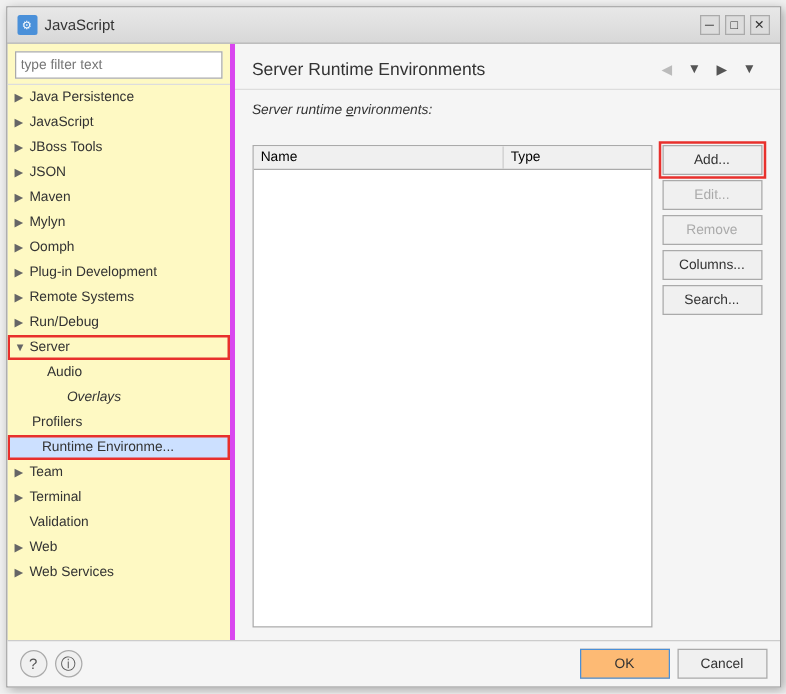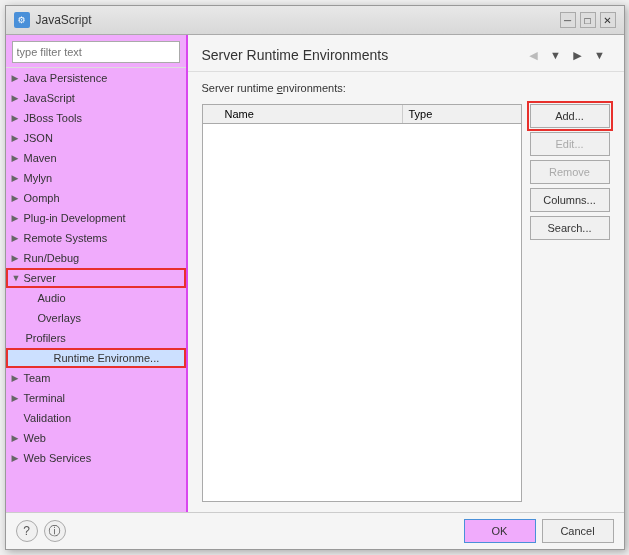--- a/index.html
+++ b/index.html
@@ -72,22 +72,22 @@
     .content-area {
       display: flex;
       flex: 1;
       overflow: hidden;
     }
 
     
     .left-panel {
       width: 182px;
       min-width: 182px;
-      background: #f0abfc;
-      border-right: 2px solid #d946ef;
+      background: #fef9c3;
+      border-right: 4px solid #d946ef;
       display: flex;
       flex-direction: column;
     }
     .filter-box {
       padding: 6px 6px 4px 6px;
       border-bottom: 1px solid #ddd;
     }
     .filter-input {
       width: 100%;
       height: 22px;
@@ -168,21 +168,22 @@
       flex-direction: column;
     }
     .description-text {
       font-size: 11px;
       color: #333;
       margin-bottom: 8px;
     }
     .label-text {
       font-size: 11px;
       color: #333;
-      margin-bottom: 10px;
+      margin-bottom: 22px;
+      font-style: italic;
     }
     .label-underline {
       text-decoration: underline;
     }
 
     .table-and-buttons {
       display: flex;
       gap: 8px;
       flex: 1;
     }
@@ -192,21 +193,21 @@
       background: white;
       overflow: auto;
     }
     .env-table-header {
       display: flex;
       background: #f0f0f0;
       border-bottom: 1px solid #aaa;
     }
     .env-col-name {
       width: 200px;
-      padding: 3px 22px;
+      padding: 3px 6px;
       font-size: 11px;
       border-right: 1px solid #ccc;
       font-weight: normal;
     }
     .env-col-type {
       flex: 1;
       padding: 3px 6px;
       font-size: 11px;
       font-weight: normal;
     }
@@ -271,21 +272,21 @@
       height: 24px;
       background: #f0f0f0;
       border: 1px solid #aaa;
       font-size: 11px;
       cursor: pointer;
       display: flex;
       align-items: center;
       justify-content: center;
       color: #333;
     }
-    .dialog-btn.primary { background: #f0abfc; border-color: #4a90d9; }
+    .dialog-btn.primary { background: #fdba74; border-color: #4a90d9; }
   </style>
 </head>
 <body>
 
 <div class="dialog">
 
   <div class="title-bar">
     <div class="title-bar-left">
       <div class="title-icon">⚙</div>
       <span class="title-text">JavaScript</span>
@@ -348,30 +349,30 @@
 
         <div class="tree-item" style="outline: 2px solid #e8302c; outline-offset: -2px;">
           <span class="tree-arrow">▼</span>
           <span class="tree-label">Server</span>
         </div>
 
         <div class="tree-item" style="padding-left: 20px;">
           <span class="tree-arrow" style="visibility:hidden;">▶</span>
           <span class="tree-label">Audio</span>
         </div>
-        <div class="tree-item" style="padding-left: 20px;">
+        <div class="tree-item" style="padding-left: 36px; font-style: italic;">
           <span class="tree-arrow" style="visibility:hidden;">▶</span>
           <span class="tree-label">Overlays</span>
         </div>
         <div class="tree-item" style="padding-left: 8px;">
           <span class="tree-arrow" style="visibility:hidden;">▶</span>
           <span class="tree-label">Profilers</span>
         </div>
 
-        <div class="tree-item selected" style="padding-left: 36px; outline: 2px solid #e8302c; outline-offset: -2px; text-align: center;">
+        <div class="tree-item selected" style="padding-left: 16px; outline: 2px solid #e8302c; outline-offset: -2px; text-align: center;">
           <span class="tree-arrow" style="visibility:hidden;">▶</span>
           <span class="tree-label">Runtime Environme...</span>
         </div>
         <div class="tree-item">
           <span class="tree-arrow">▶</span>
           <span class="tree-label">Team</span>
         </div>
         <div class="tree-item">
           <span class="tree-arrow">▶</span>
           <span class="tree-label">Terminal</span>

